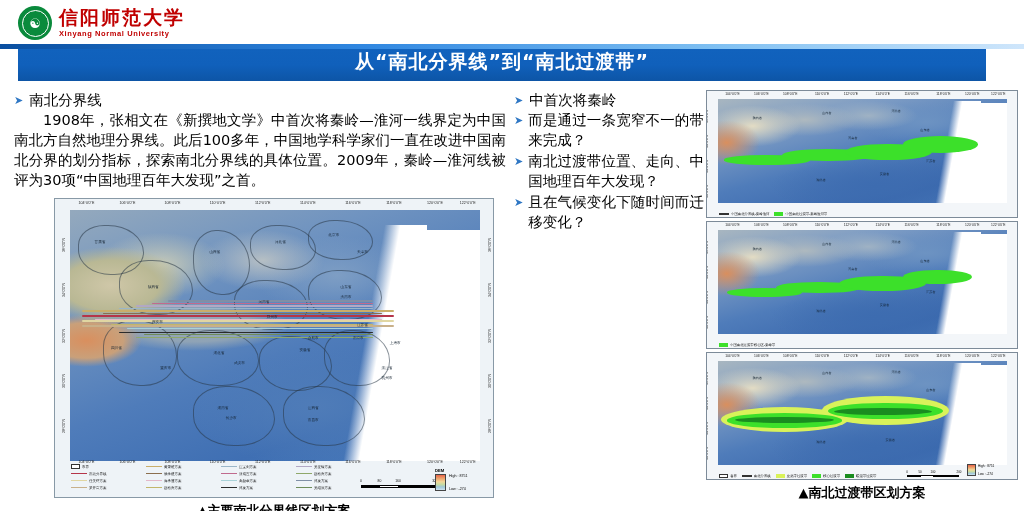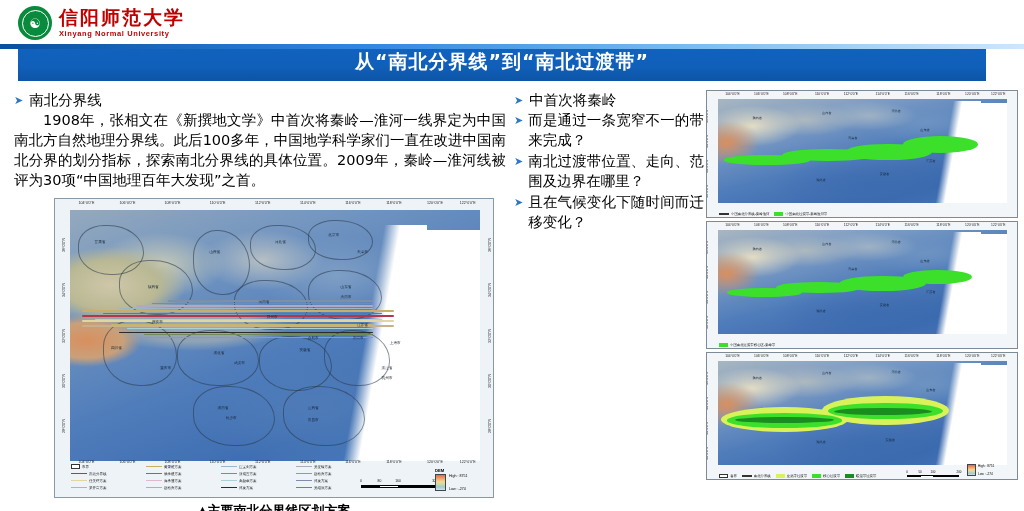--- a/index.html
+++ b/index.html
@@ -399,21 +399,21 @@
       <span class="head-txt">中首次将秦岭</span>
     </div>
 
     <div class="qlist">
       <div class="qitem">
         <span class="arrow">➤</span>
         <span class="qtxt">而是通过一条宽窄不一的带来完成？</span>
       </div>
       <div class="qitem">
         <span class="arrow">➤</span>
-        <span class="qtxt">南北过渡带位置、走向、范围及边界在哪里？</span>
+        <span class="qtxt">南北过渡带位置、走向、中国地理百年大发现？</span>
       </div>
       <div class="qitem">
         <span class="arrow">➤</span>
         <span class="qtxt">且在气候变化下随时间而迁移变化？</span>
       </div>
     </div>
   </div>
 
   <div class="col-right">
 
@@ -603,15 +603,16 @@
         <div style="display:flex;align-items:center;gap:2px;">
           <div class="ramp"></div>
           <div style="display:flex;flex-direction:column;justify-content:space-between;height:12px;font-size:3.2px;">
             <span>High : 8751</span>
             <span>Low : -274</span>
           </div>
         </div>
       </div>
     </div>
 
+    <div class="cap">▲南北过渡带区划方案</div>
   </div>
 
 </div>
 
 </body></html>

